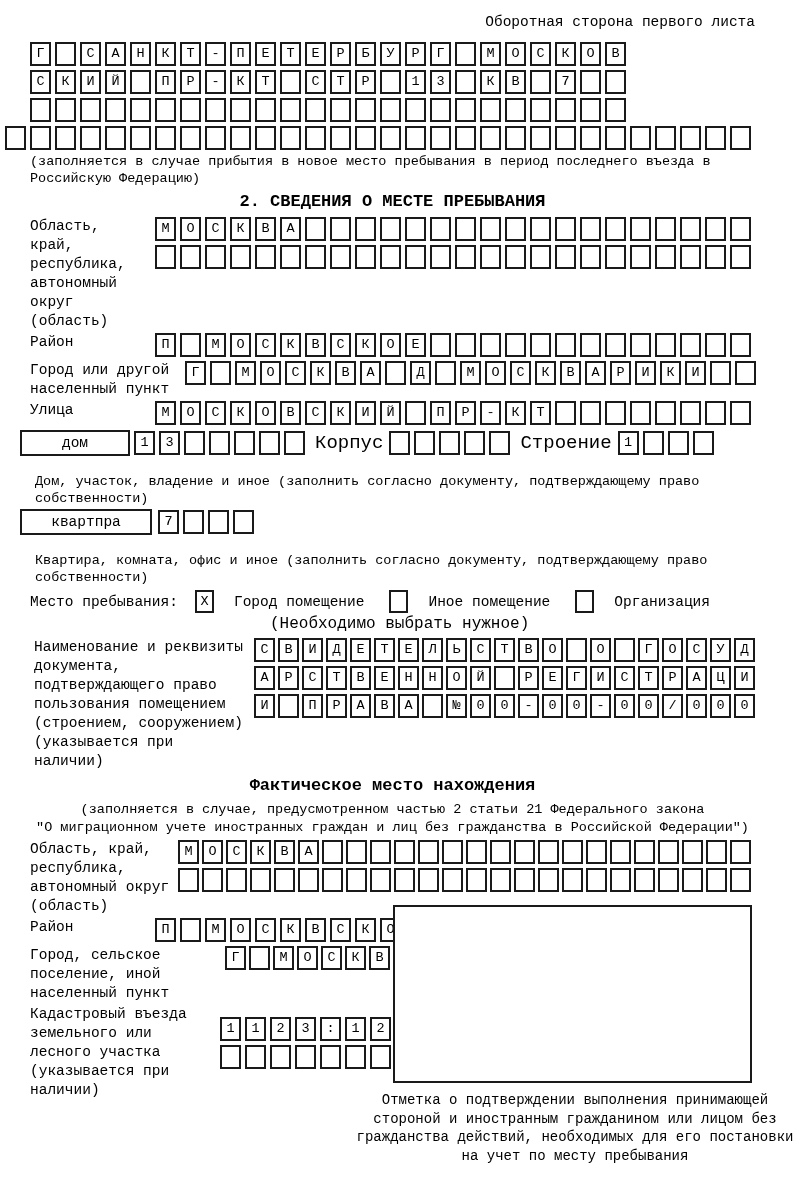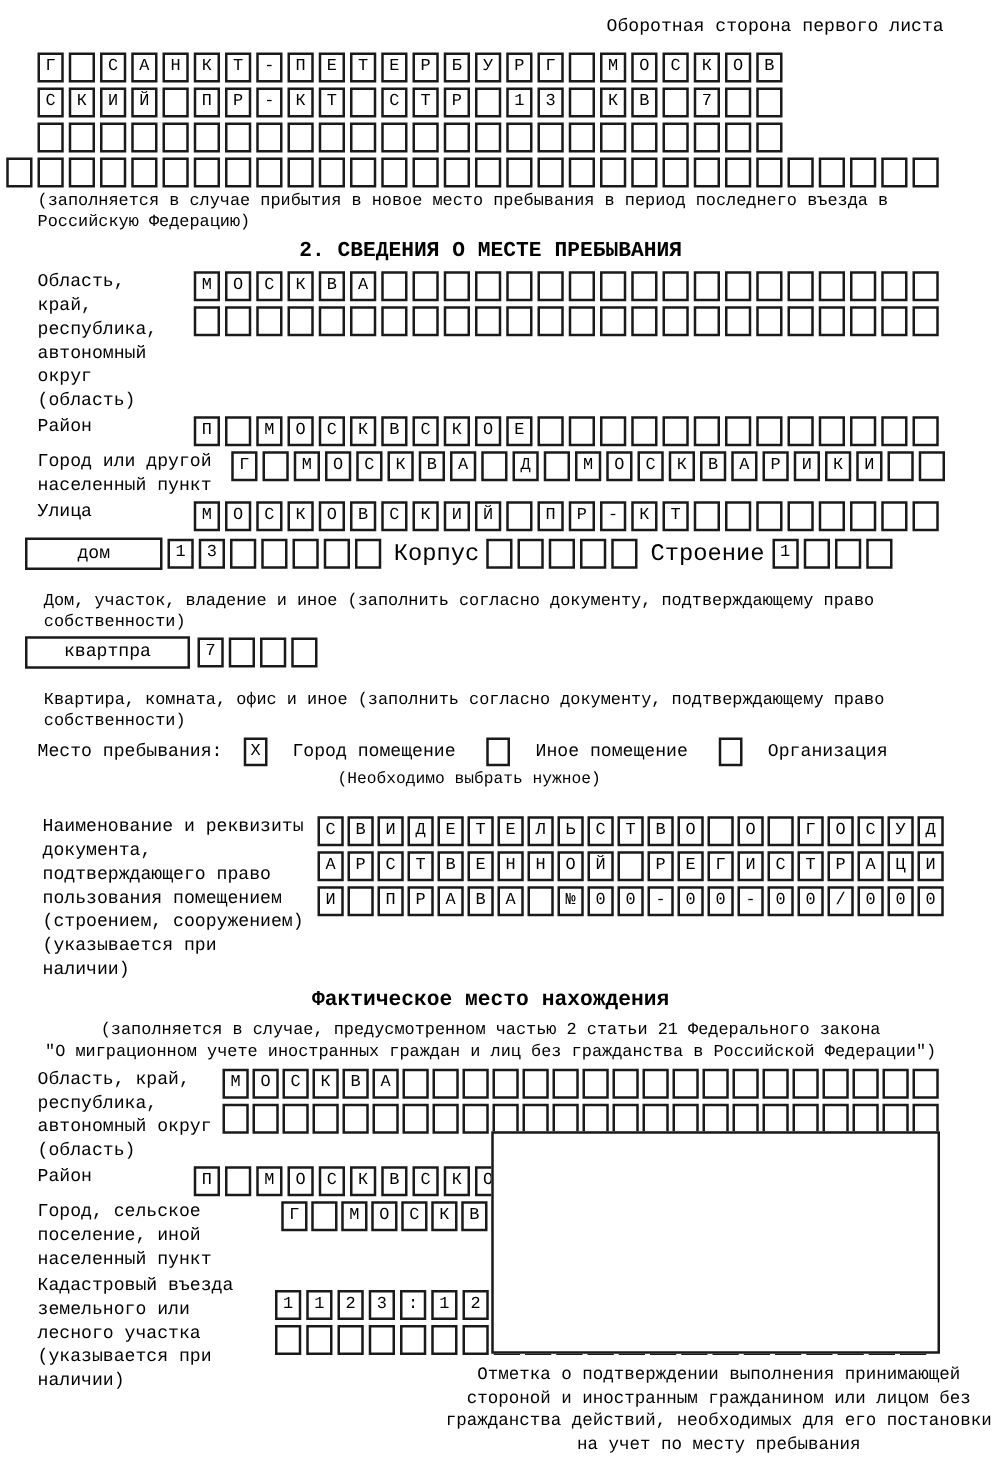--- a/index.html
+++ b/index.html
@@ -42,21 +42,21 @@
   .inline-lb{ font-size:19px; margin:0 6px 0 10px; white-space:nowrap; }
   .cap-left{ margin-left:5px;margin-top:17px; }
   .stay-row{ display:flex; align-items:center; font-size:14.5px; margin-bottom:2px;gap:11px; }
   .cbox{
     flex:0 0 19px; width:19px; height:23px; box-sizing:border-box; border:2px solid #1a1a1a;
     display:flex; align-items:center; justify-content:center; font-size:13.5px;
     margin:0 9px 0 7px;
   }
   .cbox.first{ margin-left:6px; }
   .opt-gap{ margin-left:14px; }
-  .note{ font-size:13px; margin-left:240px; margin-bottom:23px; }
+  .note{ font-size:16px; margin-left:240px; margin-bottom:5px; }
   .doc-row{ margin-bottom:0;justify-content:flex-end; }
   .s3-captions{ text-align:center; font-size:13.5px; line-height:18px; margin-bottom:3px; }
   .cad-cells{ margin-top:12px; }
   .stamp-box{
     position:absolute; left:393px; top:905px; width:359px; height:178px;
     box-sizing:border-box; border:2px solid #1a1a1a; background:#fff;
   }
   .stamp-caption{
     position:absolute; left:345px; top:1091px; width:460px;
     text-align:center; font-size:14px; line-height:18.5px;

